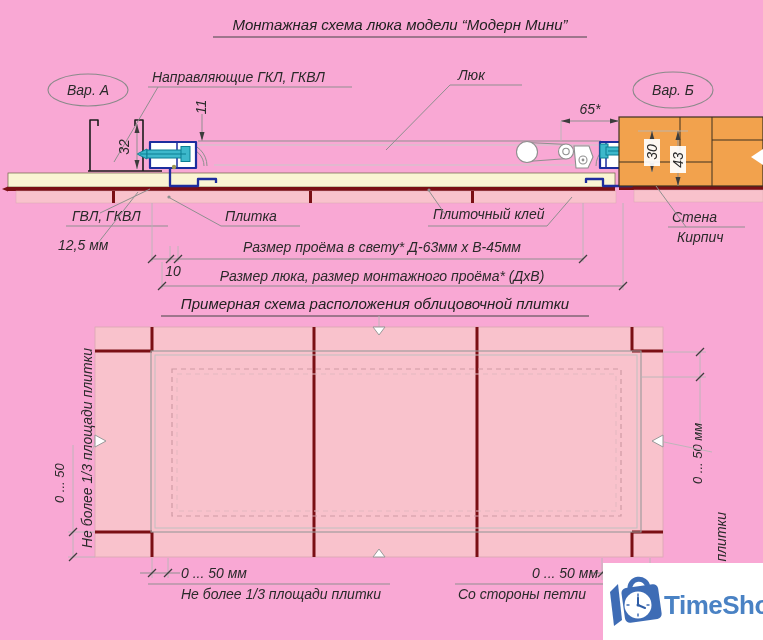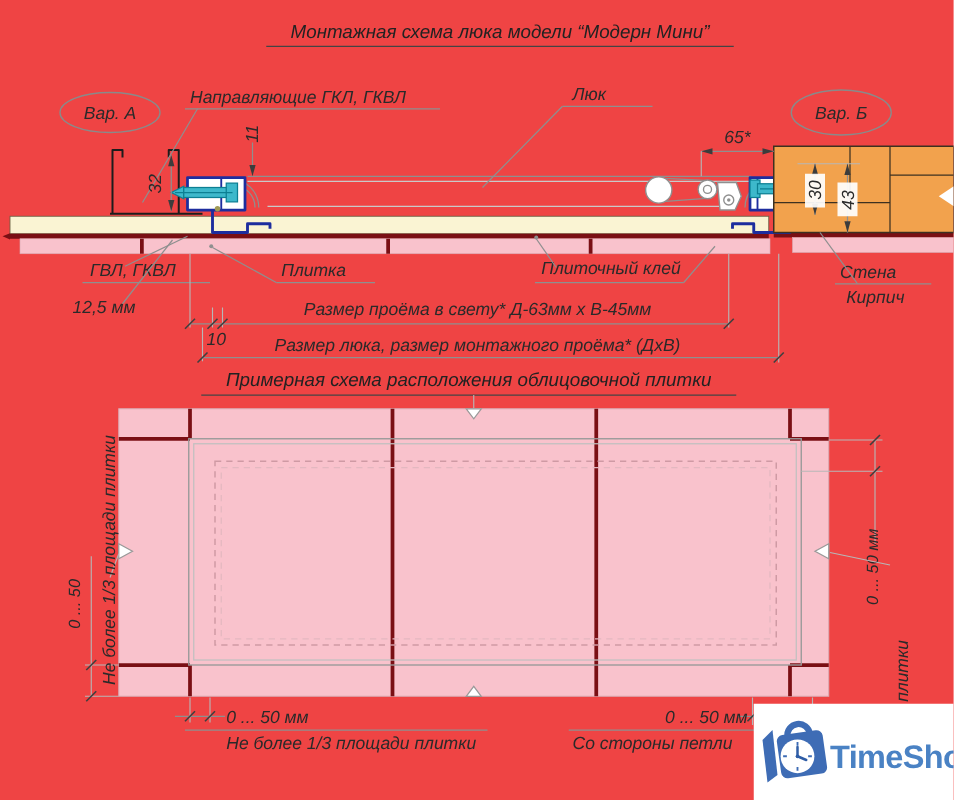--- a/index.html
+++ b/index.html
@@ -1,16 +1,16 @@
 <!DOCTYPE html>
 <html><head>
 <meta charset="utf-8">
 <style>
   html,body{margin:0;padding:0;background:#ffffff;}
-  .page{width:763px;height:640px;position:relative;overflow:hidden;background:#ef4444;}
+  .page{width:763px;height:640px;position:relative;overflow:hidden;background:#f9a8d4;}
   svg{display:block;}
   .t  {font:italic 14px "Liberation Sans",sans-serif;fill:#2a2a2a;}
   .t13{font:italic 13px "Liberation Sans",sans-serif;fill:#2a2a2a;}
   .title{font:italic 15px "Liberation Sans",sans-serif;fill:#222;}
   .ln {stroke:#8f8f8f;stroke-width:1;fill:none;}
   .ext{stroke:#b7b7b7;stroke-width:0.9;fill:none;}
   .blk{stroke:#1c1c1c;stroke-width:1.6;fill:none;stroke-linejoin:round;}
   .blue{stroke:#1d2d9e;stroke-width:2.3;fill:none;stroke-linejoin:round;}
   .bluef{stroke:#1d2d9e;stroke-width:2.2;fill:#ffffff;stroke-linejoin:round;}
   .gray{stroke:#8f8f8f;stroke-width:1.1;fill:#ffffff;}

